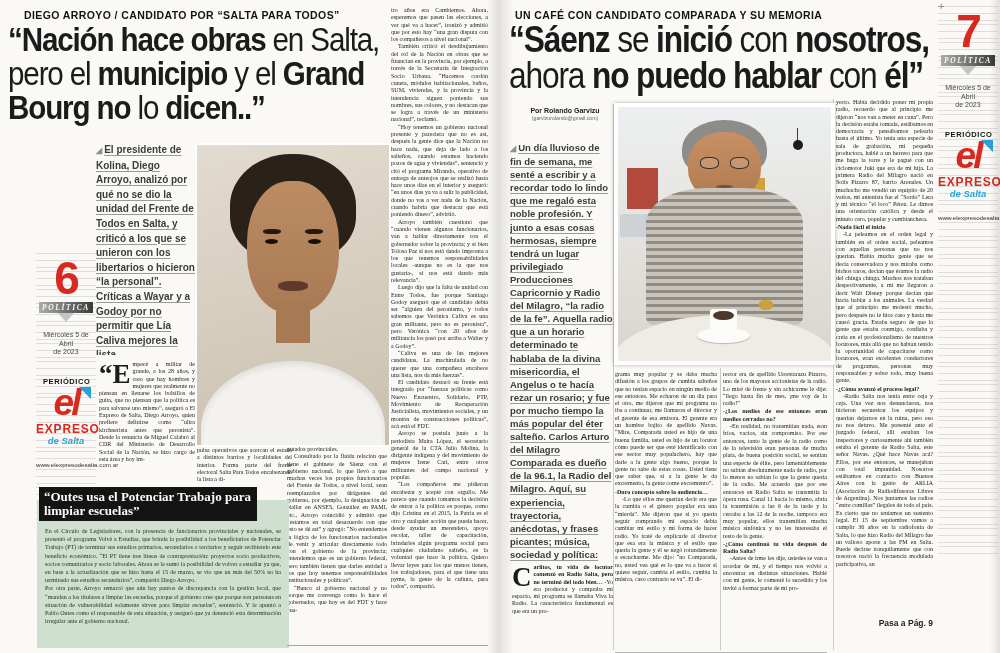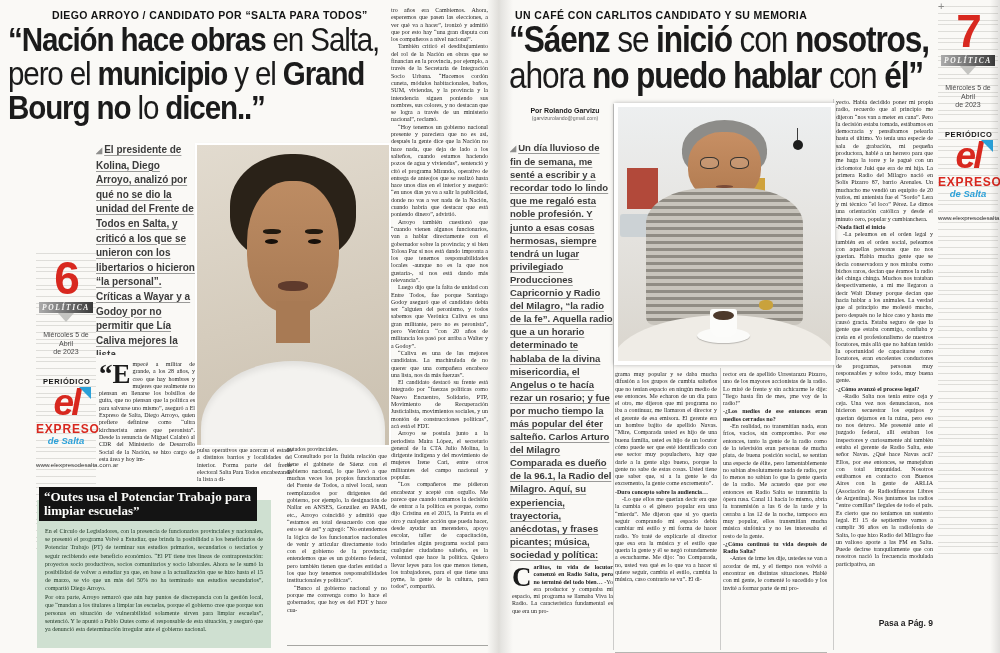--- a/index.html
+++ b/index.html
@@ -2,21 +2,21 @@
 <html><head>
 <meta charset="utf-8">
 <style>
   * { margin:0; padding:0; box-sizing:border-box; }
   html,body { width:1000px; height:653px; }
   body { font-family:"Liberation Sans", sans-serif; background:#e8e6e1; }
   .spread { position:relative; width:1000px; height:653px; background:#faf9f6; overflow:hidden; }
 
   
   .kicker { position:absolute; font:bold 10.5px "Liberation Sans",sans-serif; letter-spacing:.4px; color:#131313; white-space:nowrap; }
-  .kicker-left { left:52px; top:9px; }
+  .kicker-left { left:24px; top:9px; }
   .kicker-right { left:515px; top:9px; }
   .headline { position:absolute; color:#1b1b1b; font-family:"Liberation Sans",sans-serif; transform-origin:0 0; }
   .headline span { font-weight:400; }
   .headline span.b { font-weight:700; }
   .hl-left { left:8px; top:22px; width:452px; font-size:34px; line-height:34px; letter-spacing:-1.3px; transform:scaleX(.87); }
   .hl-right { left:509px; top:22px; width:494px; font-size:36px; line-height:36px; letter-spacing:-1.3px; transform:scaleX(.88); }
 
   
   .rail { position:absolute; width:60px; text-align:center;
     background:repeating-linear-gradient(to bottom, rgba(150,150,143,.28) 0 .6px, rgba(0,0,0,0) .6px 3.6px); }
@@ -57,21 +57,21 @@
   .c3L { left:391px; top:7px; width:97px; height:634px; }
   .c1R { left:512px; top:564px; width:101px; height:86px; }
   .c2R { left:615px; top:371px; width:102px; height:279px; }
   .c3R { left:723px; top:371px; width:104px; height:279px; }
   .c4R { left:836px; top:99px; width:97px; height:515px; }
   .dropcap { float:left; font:bold 27px/24px "Liberation Serif",serif; padding:1px 2px 0 0; color:#1b1b1b; }
   .qtext { font-weight:bold; }
   .continuation { position:absolute; left:826px; top:618px; width:107px; text-align:right; font:bold 8.5px "Liberation Sans",sans-serif; color:#1d1d1d; }
 
   
-  .green-box { position:absolute; left:37px; top:500px; width:234px; height:148px; background:#cfe0d1; }
+  .green-box { position:absolute; left:37px; top:500px; width:252px; height:148px; background:#cfe0d1; }
   .gb-band { position:absolute; left:2px; top:-13px; width:218px; background:#141414; color:#fcfcfa;
     font:bold 13px/13.5px "Liberation Serif",serif; padding:3px 5px 4px; }
   .gb-body { position:absolute; left:8px; right:8px; top:27px; font:6px/8.2px "Liberation Serif",serif; color:#19301f; text-align:justify; }
   .gb-body p { margin:0; text-indent:0; }
 
   
   .vrule { position:absolute; width:1px; background:rgba(110,110,108,.32); }
   .v1R { left:613px; top:104px; height:546px; }
   .v2R { left:720px; top:368px; height:282px; }
   .v3R { left:833px; top:99px; height:551px; }
@@ -185,21 +185,21 @@
     <div class="gb-band">“Outes usa el Potenciar Trabajo para limpiar escuelas”</div>
     <div class="gb-body">
         <p>En el Círculo de Legisladores, con la presencia de funcionarios provinciales y nacionales, se presentó el programa Volvé a Estudiar, que brinda la posibilidad a los beneficiarios de Potenciar Trabajo (PT) de terminar sus estudios primarios, secundarios o terciarios y seguir recibiendo este beneficio económico. “El PT tiene tres líneas de contraprestación: proyectos socio productivos, socios comunitarios y socio laborales. Ahora se le sumó la posibilidad de volver a estudiar ya que, en base a la actualización que se hizo hasta el 15 de marzo, se vio que un más del 50% no ha terminado sus estudios secundarios”, compartió Diego Arroyo.</p>
         <p>Por otra parte, Arroyo remarcó que aún hay puntos de discrepancia con la gestión local, que “mandan a los titulares a limpiar las escuelas, porque el gobierno cree que porque son personas en situación de vulnerabilidad solamente sirven para limpiar escuelas”, sentenció. Y le apuntó a Pablo Outes como el responsable de esta situación, y aseguró que ya denunció esta determinación irregular ante el gobierno nacional.</p>
       </div>
   </div>
   <div class="hruleL"></div>
 
   <div class="gutter"></div>
 
-  <div class="kicker kicker-right">UN CAFÉ CON CARLITOS CANDIDATO Y SU MEMORIA</div>
+  <div class="kicker kicker-right">UN CAFÉ CON CANDIDATO COMPARADA Y SU MEMORIA</div>
   <div class="headline hl-right"><span class="b">“Sáenz</span><span> se </span><span class="b">inició</span><span> con </span><span class="b">nosotros,</span><span> ahora </span><span class="b">no puedo hablar</span><span> con </span><span class="b">él”</span></div>
 
   <div class="byline">
     <div class="byline-name">Por Rolando Garvizu</div>
     <div class="byline-email">(garvizurolando@gmail.com)</div>
   </div>
 
   <div class="intro intro-right"><span class="marker">◢</span><span>Un día lluvioso de fin de semana, me senté a escribir y a recordar todo lo lindo que me regaló esta noble profesión. Y junto a esas cosas hermosas, siempre tendrá un lugar privilegiado Producciones Capricornio y Radio del Milagro, “la radio de la fe”. Aquella radio que a un horario determinado te hablaba de la divina misericordia, el Angelus o te hacía rezar un rosario; y fue por mucho tiempo la más popular del éter salteño. Carlos Arturo del Milagro Comparada es dueño de la 96.1, la Radio del Milagro. Aquí, su experiencia, trayectoria, anécdotas, y frases picantes; música, sociedad y política:</span></div>
 
   <div class="photo-comparada">

